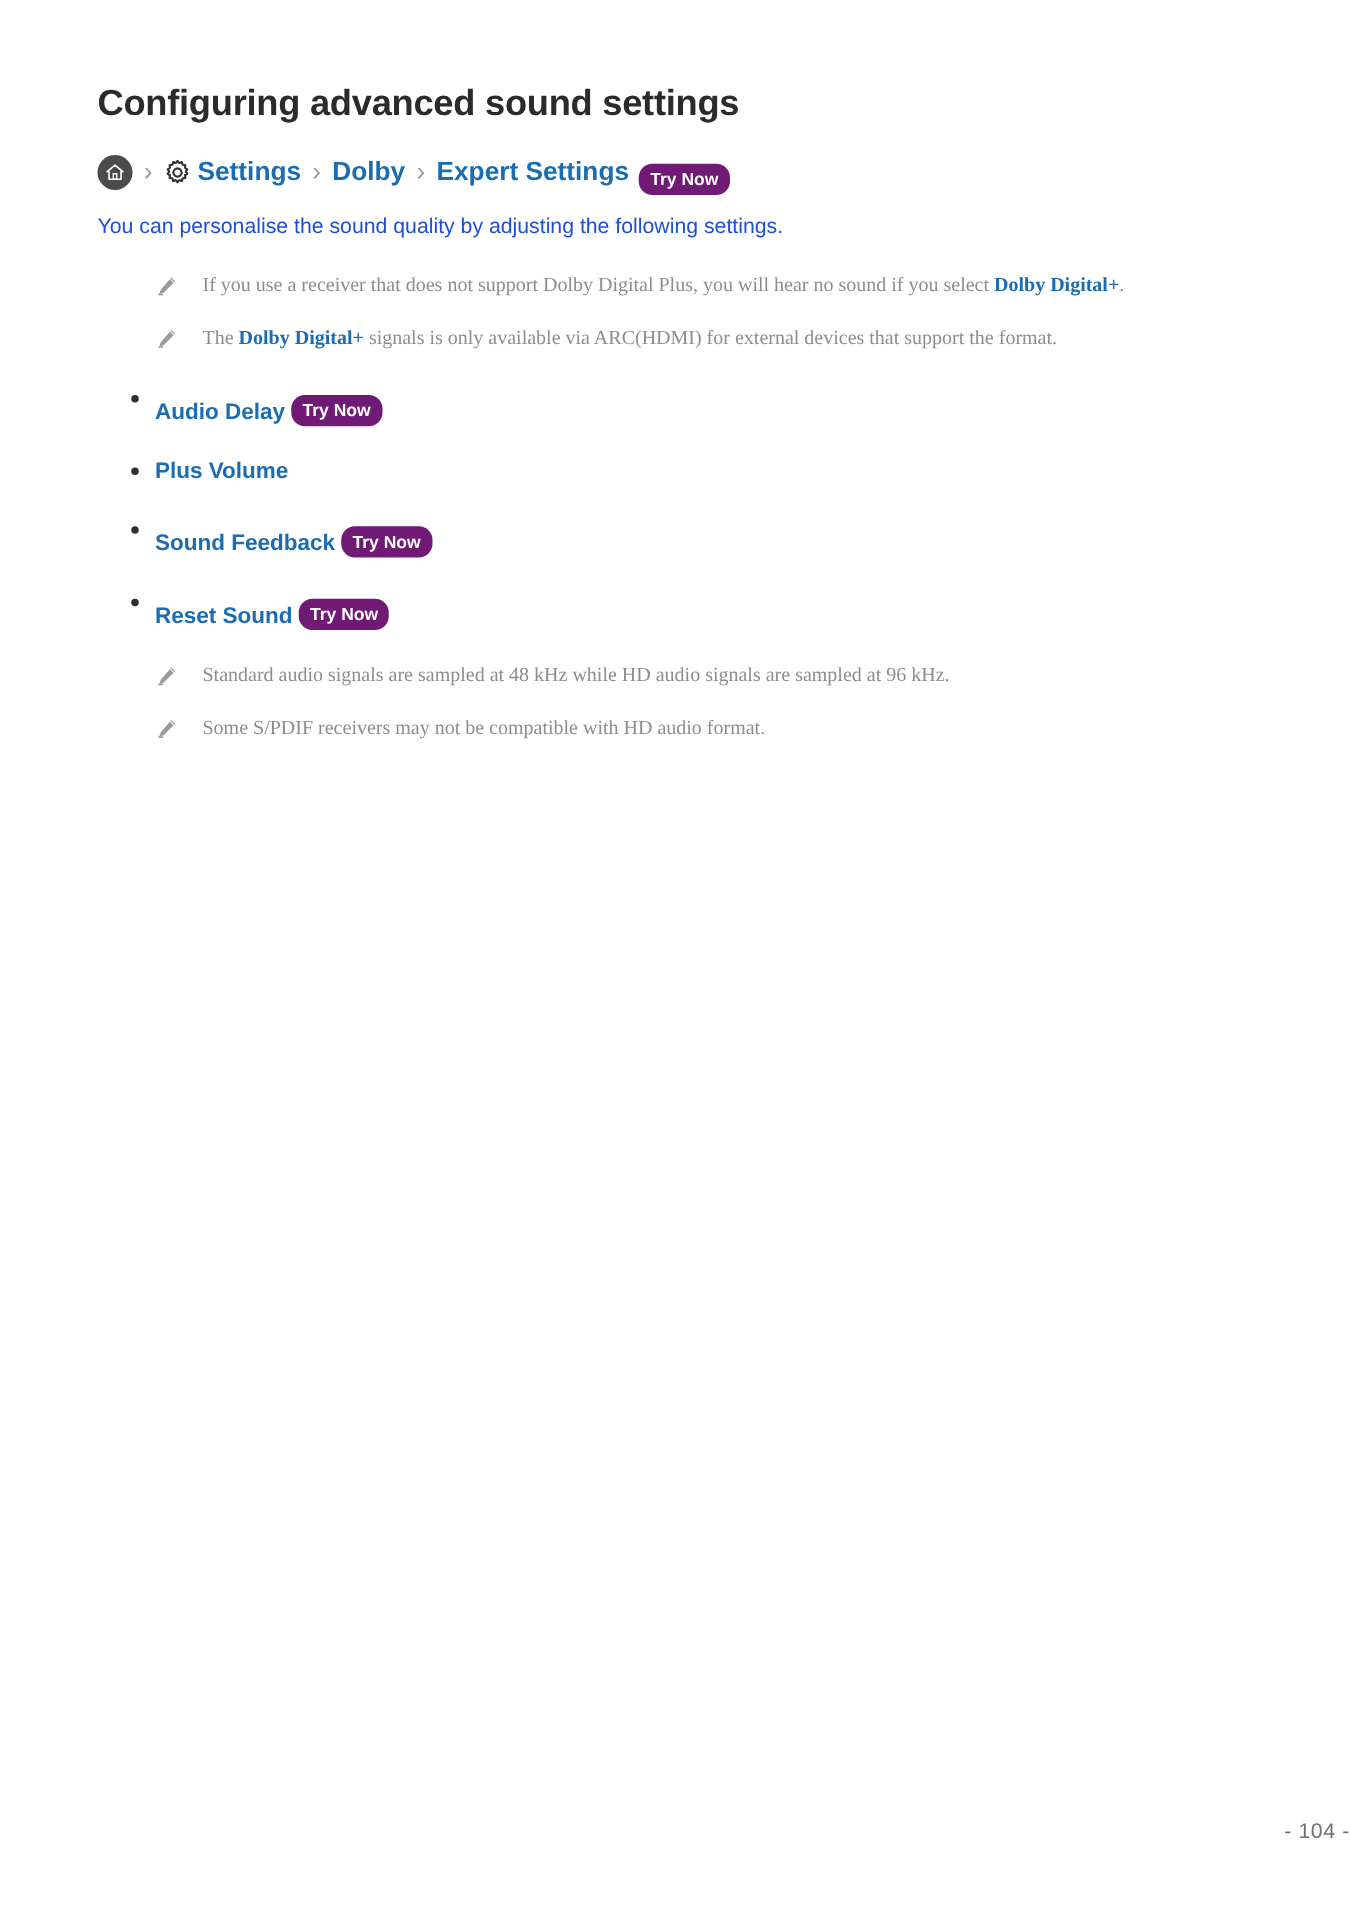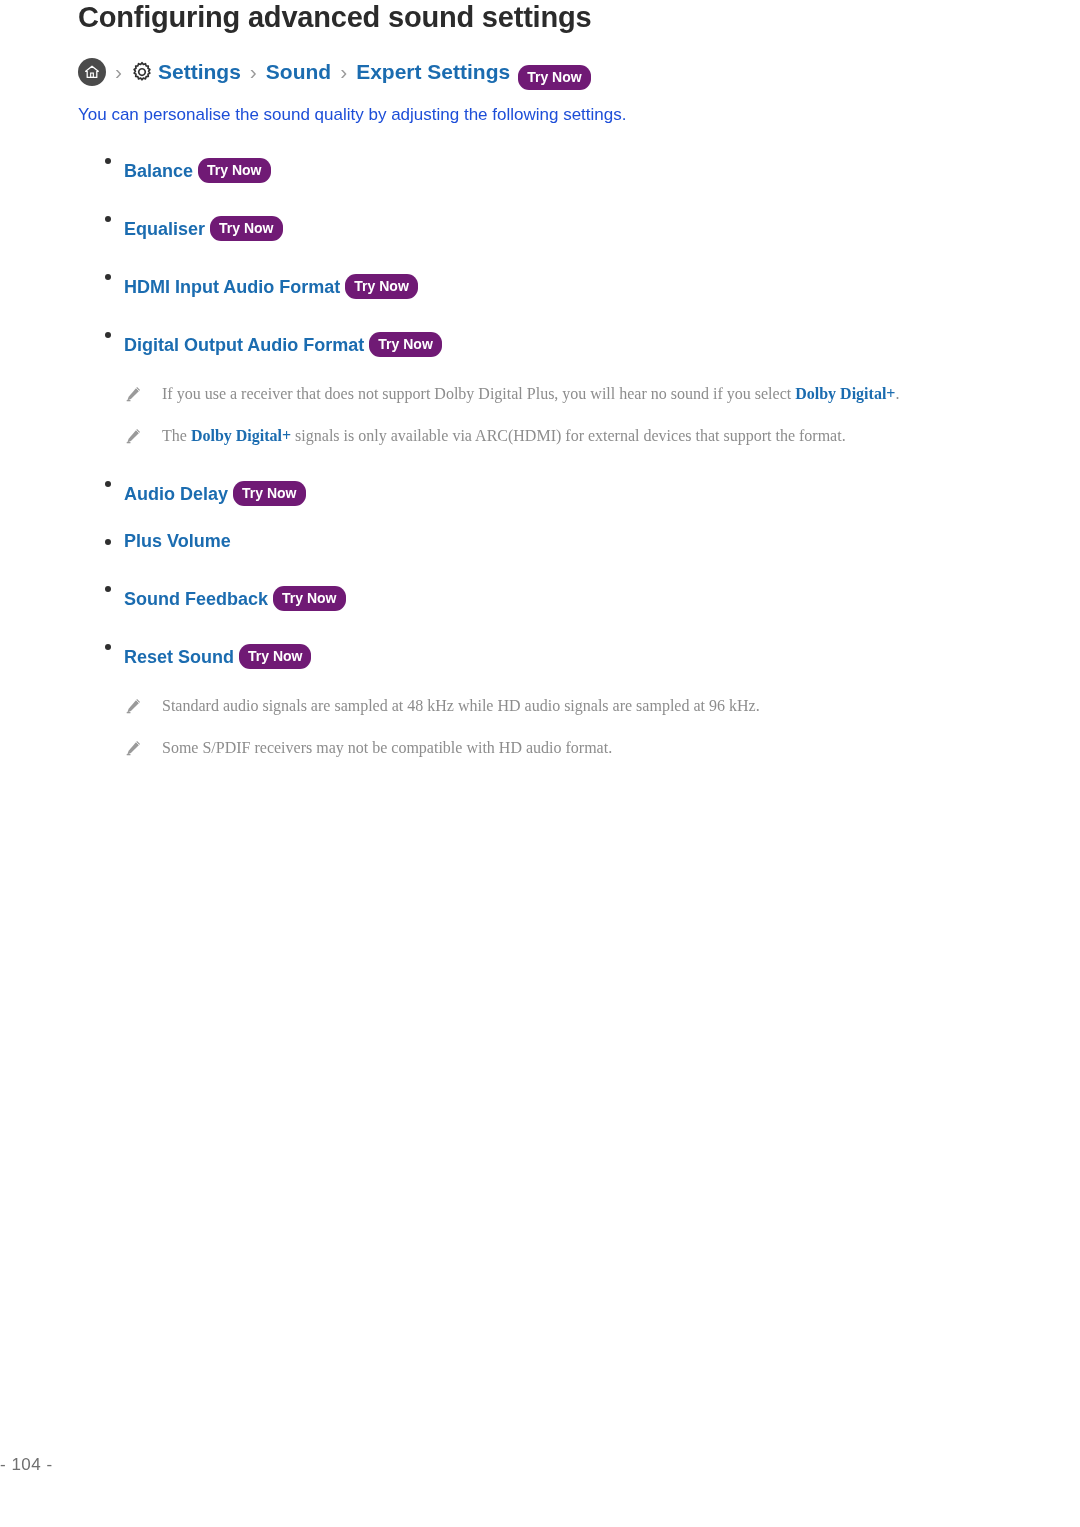--- a/index.html
+++ b/index.html
@@ -18,20 +18,21 @@
     position: relative;
     width: 1080px;
     height: 1527px;
     box-sizing: border-box;
     padding: 0 78px;
   }
 
   
   .page-title {
     margin: 0;
+    padding-top: 66px;
     font-size: 29px;
     font-weight: 600;
     color: #2b2b2b;
     letter-spacing: -0.2px;
     line-height: 1.2;
   }
 
   
   .breadcrumb {
     display: flex;
@@ -167,21 +168,21 @@
     color: #1b6cb0;
     font-weight: 700;
   }
 
   
   .page-footer {
     position: absolute;
     left: 0;
     right: 0;
     top: 1455px;
-    text-align: left;
+    text-align: right;
     font-size: 17px;
     color: #6f6f6f;
     letter-spacing: 0.5px;
   }
 </style>
 </head>
 <body>
 
 <div class="page">
 
@@ -199,99 +200,85 @@
 
     <span class="gear-icon">
       <svg width="22" height="22" viewBox="0 0 24 24" aria-hidden="true">
         <path d="M12 8.4 a3.6 3.6 0 1 0 0.01 0 Z" fill="none" stroke="#2f2f2f" stroke-width="1.8"></path>
         <path d="M12 1.9 l1.5 1.9 2.3 -0.9 0.7 2.4 2.4 0.3 -0.4 2.4 2.1 1.2 -1.4 2 1.4 2 -2.1 1.2 0.4 2.4 -2.4 0.3 -0.7 2.4 -2.3 -0.9 -1.5 1.9 -1.5 -1.9 -2.3 0.9 -0.7 -2.4 -2.4 -0.3 0.4 -2.4 -2.1 -1.2 1.4 -2 -1.4 -2 2.1 -1.2 -0.4 -2.4 2.4 -0.3 0.7 -2.4 2.3 0.9 Z" fill="none" stroke="#2f2f2f" stroke-width="1.8" stroke-linejoin="round"></path>
       </svg>
     </span>
 
     <span class="crumb-link">Settings</span>
     <span class="crumb-sep">›</span>
-    <span class="crumb-link">Sound</span>
+    <span class="crumb-link">Dolby</span>
     <span class="crumb-sep">›</span>
     <span class="crumb-link">Expert Settings</span>
     <span class="try-now crumb-try">Try Now</span>
   </div>
 
   <p class="intro">You can personalise the sound quality by adjusting the following settings.</p>
 
-  <ul class="bullet-list first">
-    <li class="bullet-item">
-      <span>Balance</span><span class="try-now">Try Now</span>
-    </li>
-    <li class="bullet-item">
-      <span>Equaliser</span><span class="try-now">Try Now</span>
-    </li>
-    <li class="bullet-item">
-      <span>HDMI Input Audio Format</span><span class="try-now">Try Now</span>
-    </li>
-    <li class="bullet-item">
-      <span>Digital Output Audio Format</span><span class="try-now">Try Now</span>
+
+  <ul class="notes after-first">
+    <li class="note-item">
+      <span class="pencil-icon">
+        <svg width="18" height="18" viewBox="0 0 24 24" aria-hidden="true">
+          <path d="M17.4 2.6 L21.4 6.6 L9.2 18.8 L4.4 20.6 L6.2 15.8 Z" fill="#9a9a9a"></path>
+          <path d="M16.1 4.0 L20.0 7.9" stroke="#ffffff" stroke-width="1.1"></path>
+          <rect x="3.6" y="20.0" width="5.0" height="1.7" fill="#9a9a9a"></rect>
+        </svg>
+      </span>
+      <span>If you use a receiver that does not support Dolby Digital Plus, you will hear no sound if you select </span><span class="note-strong">Dolby Digital+</span><span>.</span>
+    </li>
+    <li class="note-item">
+      <span class="pencil-icon">
+        <svg width="18" height="18" viewBox="0 0 24 24" aria-hidden="true">
+          <path d="M17.4 2.6 L21.4 6.6 L9.2 18.8 L4.4 20.6 L6.2 15.8 Z" fill="#9a9a9a"></path>
+          <path d="M16.1 4.0 L20.0 7.9" stroke="#ffffff" stroke-width="1.1"></path>
+          <rect x="3.6" y="20.0" width="5.0" height="1.7" fill="#9a9a9a"></rect>
+        </svg>
+      </span>
+      <span>The </span><span class="note-strong">Dolby Digital+</span><span> signals is only available via ARC(HDMI) for external devices that support the format.</span>
     </li>
   </ul>
 
-  <ul class="notes after-first">
-    <li class="note-item">
-      <span class="pencil-icon">
-        <svg width="18" height="18" viewBox="0 0 24 24" aria-hidden="true">
-          <path d="M17.4 2.6 L21.4 6.6 L9.2 18.8 L4.4 20.6 L6.2 15.8 Z" fill="#9a9a9a"></path>
-          <path d="M16.1 4.0 L20.0 7.9" stroke="#ffffff" stroke-width="1.1"></path>
-          <rect x="3.6" y="20.0" width="5.0" height="1.7" fill="#9a9a9a"></rect>
-        </svg>
-      </span>
-      <span>If you use a receiver that does not support Dolby Digital Plus, you will hear no sound if you select </span><span class="note-strong">Dolby Digital+</span><span>.</span>
-    </li>
-    <li class="note-item">
-      <span class="pencil-icon">
-        <svg width="18" height="18" viewBox="0 0 24 24" aria-hidden="true">
-          <path d="M17.4 2.6 L21.4 6.6 L9.2 18.8 L4.4 20.6 L6.2 15.8 Z" fill="#9a9a9a"></path>
-          <path d="M16.1 4.0 L20.0 7.9" stroke="#ffffff" stroke-width="1.1"></path>
-          <rect x="3.6" y="20.0" width="5.0" height="1.7" fill="#9a9a9a"></rect>
-        </svg>
-      </span>
-      <span>The </span><span class="note-strong">Dolby Digital+</span><span> signals is only available via ARC(HDMI) for external devices that support the format.</span>
+  <ul class="bullet-list second">
+    <li class="bullet-item">
+      <span>Audio Delay</span><span class="try-now">Try Now</span>
+    </li>
+    <li class="bullet-item">
+      <span>Plus Volume</span>
+    </li>
+    <li class="bullet-item">
+      <span>Sound Feedback</span><span class="try-now">Try Now</span>
+    </li>
+    <li class="bullet-item">
+      <span>Reset Sound</span><span class="try-now">Try Now</span>
     </li>
   </ul>
 
-  <ul class="bullet-list second">
-    <li class="bullet-item">
-      <span>Audio Delay</span><span class="try-now">Try Now</span>
-    </li>
-    <li class="bullet-item">
-      <span>Plus Volume</span>
-    </li>
-    <li class="bullet-item">
-      <span>Sound Feedback</span><span class="try-now">Try Now</span>
-    </li>
-    <li class="bullet-item">
-      <span>Reset Sound</span><span class="try-now">Try Now</span>
+  <ul class="notes after-second">
+    <li class="note-item">
+      <span class="pencil-icon">
+        <svg width="18" height="18" viewBox="0 0 24 24" aria-hidden="true">
+          <path d="M17.4 2.6 L21.4 6.6 L9.2 18.8 L4.4 20.6 L6.2 15.8 Z" fill="#9a9a9a"></path>
+          <path d="M16.1 4.0 L20.0 7.9" stroke="#ffffff" stroke-width="1.1"></path>
+          <rect x="3.6" y="20.0" width="5.0" height="1.7" fill="#9a9a9a"></rect>
+        </svg>
+      </span>
+      <span>Standard audio signals are sampled at 48 kHz while HD audio signals are sampled at 96 kHz.</span>
+    </li>
+    <li class="note-item">
+      <span class="pencil-icon">
+        <svg width="18" height="18" viewBox="0 0 24 24" aria-hidden="true">
+          <path d="M17.4 2.6 L21.4 6.6 L9.2 18.8 L4.4 20.6 L6.2 15.8 Z" fill="#9a9a9a"></path>
+          <path d="M16.1 4.0 L20.0 7.9" stroke="#ffffff" stroke-width="1.1"></path>
+          <rect x="3.6" y="20.0" width="5.0" height="1.7" fill="#9a9a9a"></rect>
+        </svg>
+      </span>
+      <span>Some S/PDIF receivers may not be compatible with HD audio format.</span>
     </li>
   </ul>
 
-  <ul class="notes after-second">
-    <li class="note-item">
-      <span class="pencil-icon">
-        <svg width="18" height="18" viewBox="0 0 24 24" aria-hidden="true">
-          <path d="M17.4 2.6 L21.4 6.6 L9.2 18.8 L4.4 20.6 L6.2 15.8 Z" fill="#9a9a9a"></path>
-          <path d="M16.1 4.0 L20.0 7.9" stroke="#ffffff" stroke-width="1.1"></path>
-          <rect x="3.6" y="20.0" width="5.0" height="1.7" fill="#9a9a9a"></rect>
-        </svg>
-      </span>
-      <span>Standard audio signals are sampled at 48 kHz while HD audio signals are sampled at 96 kHz.</span>
-    </li>
-    <li class="note-item">
-      <span class="pencil-icon">
-        <svg width="18" height="18" viewBox="0 0 24 24" aria-hidden="true">
-          <path d="M17.4 2.6 L21.4 6.6 L9.2 18.8 L4.4 20.6 L6.2 15.8 Z" fill="#9a9a9a"></path>
-          <path d="M16.1 4.0 L20.0 7.9" stroke="#ffffff" stroke-width="1.1"></path>
-          <rect x="3.6" y="20.0" width="5.0" height="1.7" fill="#9a9a9a"></rect>
-        </svg>
-      </span>
-      <span>Some S/PDIF receivers may not be compatible with HD audio format.</span>
-    </li>
-  </ul>
-
   <div class="page-footer">- 104 -</div>
 
 </div>
 
 </body></html>

